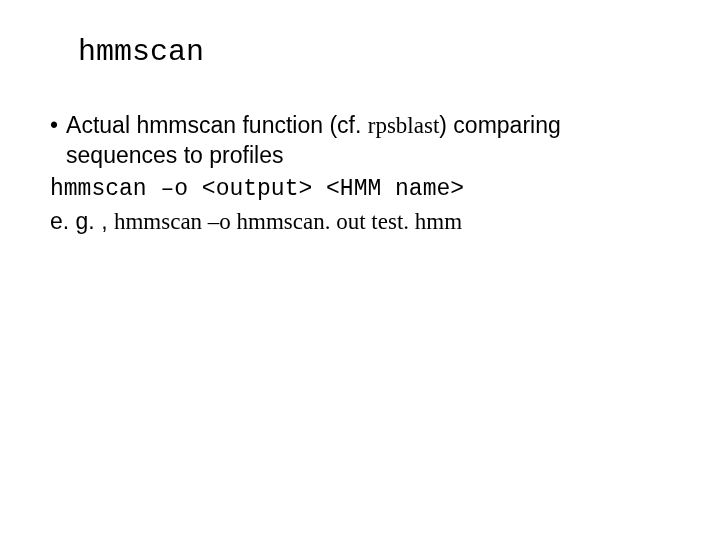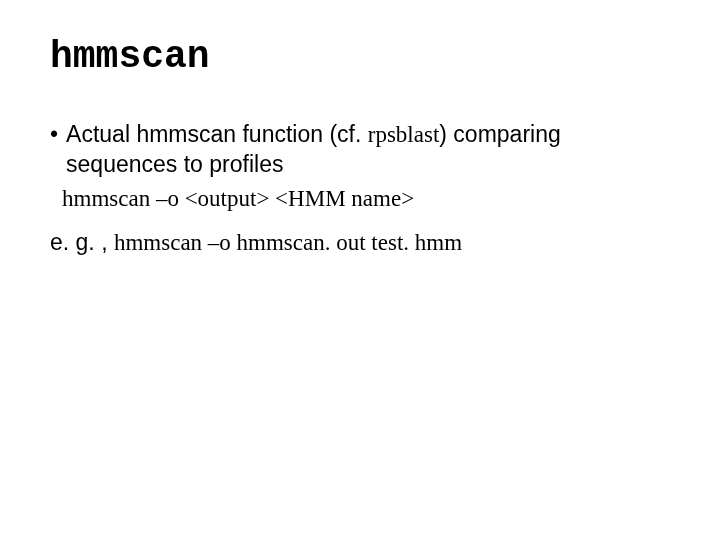--- a/index.html
+++ b/index.html
@@ -10,23 +10,24 @@
     body {
       width: 720px;
       height: 540px;
       background: #ffffff;
       font-family: Arial, Helvetica, sans-serif;
       color: #000000;
       padding: 35px 50px;
     }
     .title {
       font-family: 'Courier New', Courier, monospace;
-      font-size: 38px;
-      font-weight: bold;
+      font-size: 30px;
+      font-weight: normal;
       margin-bottom: 42px;
+      margin-left: 28px;
     }
     .content {
       font-size: 23px;
       line-height: 1.3;
     }
     .bullet-item {
       display: flex;
       margin-bottom: 4px;
     }
     .bullet {
@@ -36,26 +37,26 @@
     .bullet-text {
       flex: 1;
     }
     .mono {
       font-family: Liberation Serif, serif;
     }
     .sans {
       font-family: Arial, Helvetica, sans-serif;
     }
     .command-line {
-      font-family: Liberation Serif, serif;
-      margin-left: 12px;
+      font-family: Liberation Mono, monospace;
+      margin-left: 0;
       margin-top: 2px;
     }
     .example-line {
-      margin-top: 14px;
+      margin-top: 2px;
     }
   </style>
 </head>
 <body>
 
 <div class="title">hmmscan</div>
 
 <div class="content">
 
   <div class="bullet-item">

